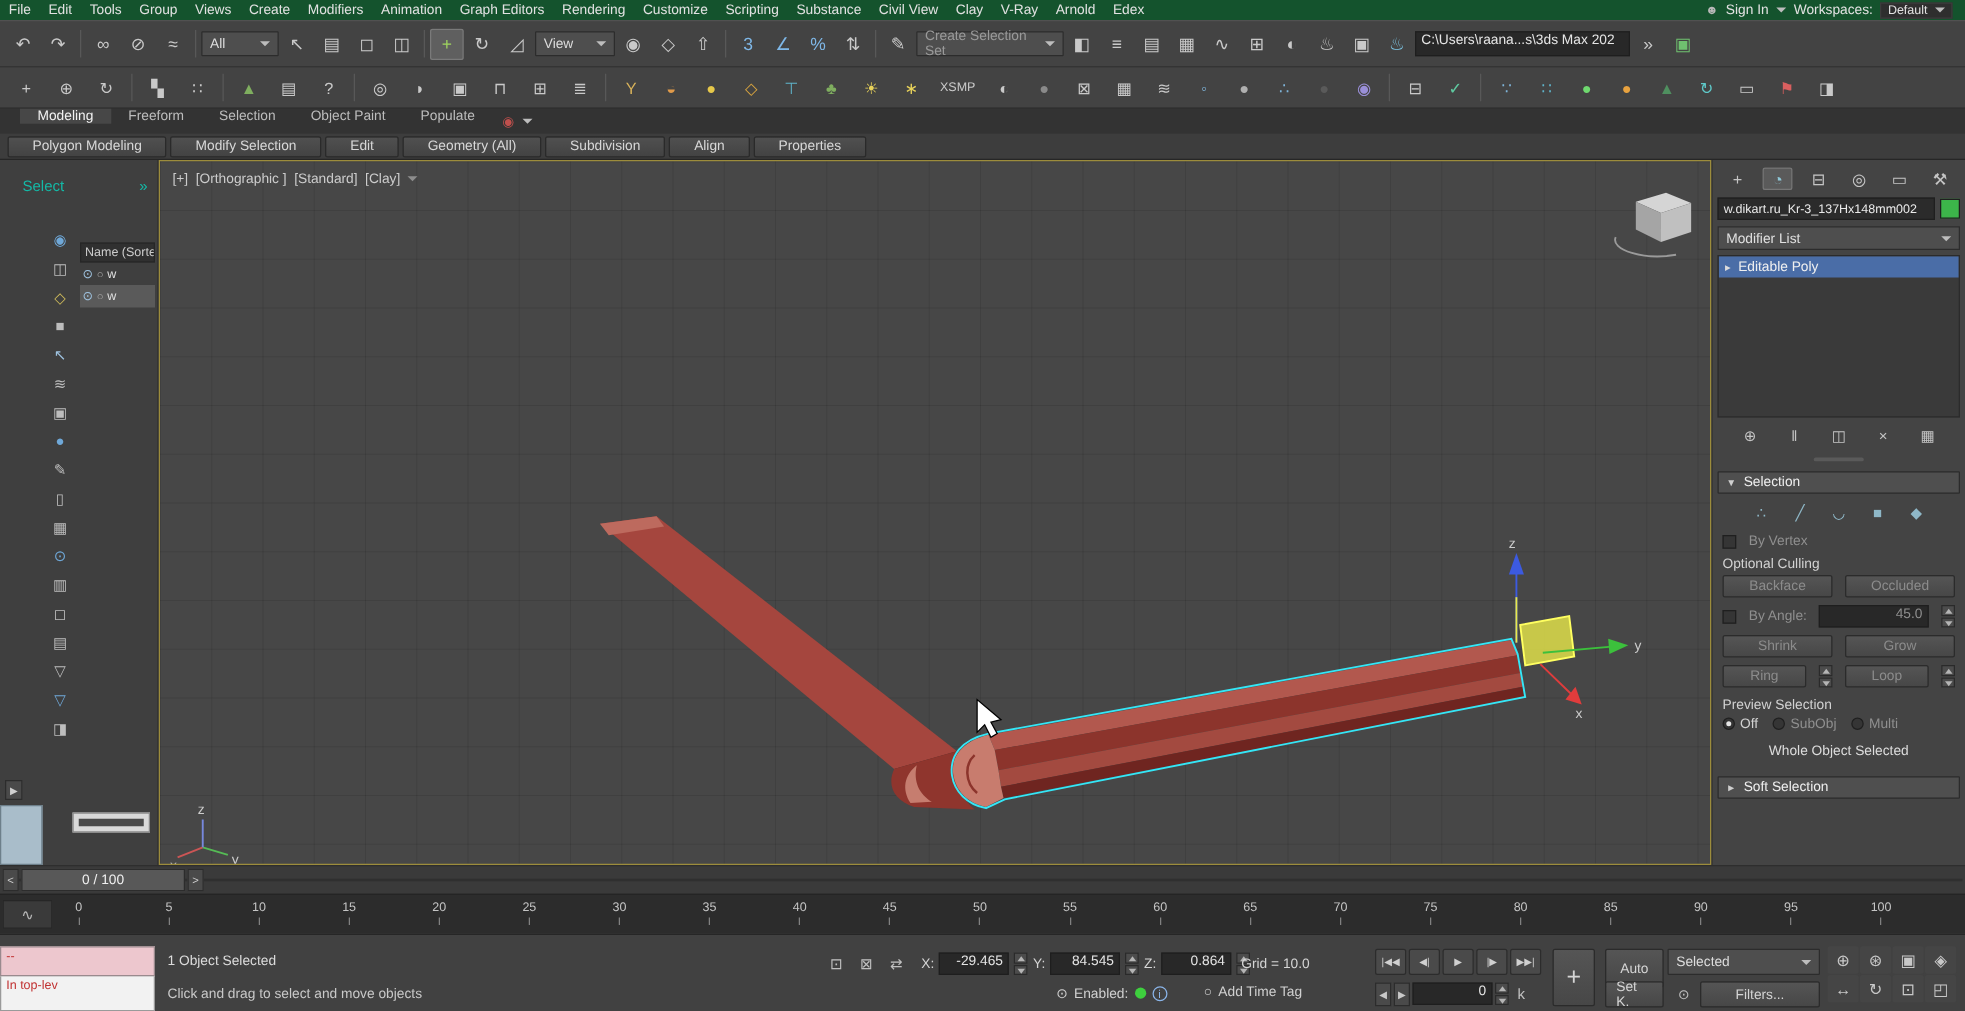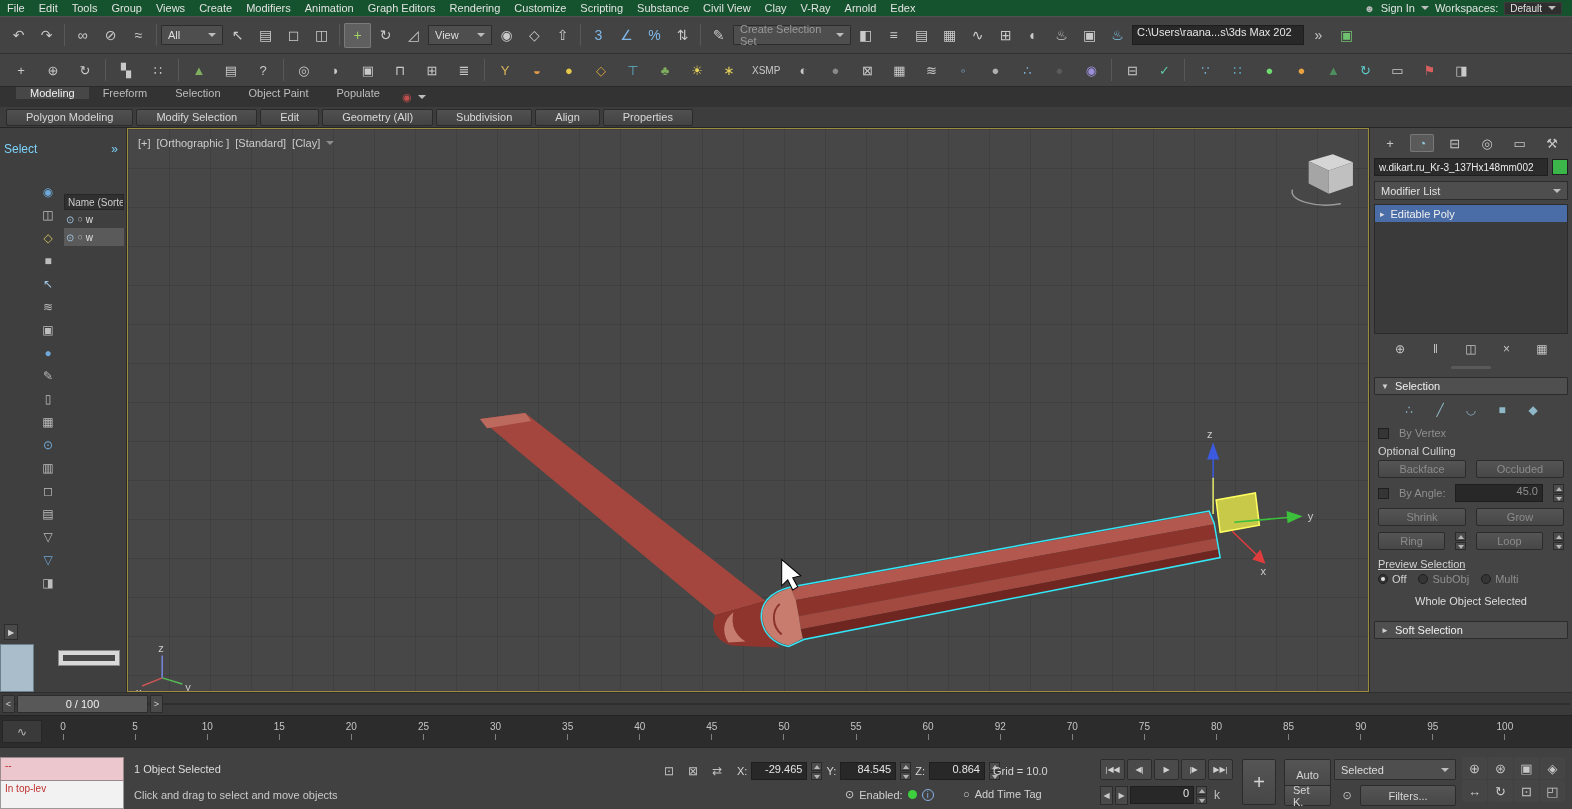--- a/index.html
+++ b/index.html
@@ -33,21 +33,21 @@
   .rtab.active{background:#474747;color:#f2f2f2;}
   #ribbon-extra{display:flex;align-items:center;gap:6px;padding-left:8px;}
   #ribbon-panels{height:21px;background:#3d3d3d;display:flex;align-items:center;padding-left:6px;gap:3px;border-bottom:1px solid #262626;}
   .rpanel{background:linear-gradient(#505050,#434343);border:1px solid #2a2a2a;height:17px;padding:0 19px;font-size:11px;color:#d8d8d8;display:inline-flex;align-items:center;border-radius:2px;}
 
   
   #body{display:flex;height:564px;background:#333333;}
 
   
   #explorer{width:127px;background:#3f3f3f;border-right:1px solid #2a2a2a;position:relative;flex:none;}
-  #exp-title{display:flex;justify-content:space-between;padding:14px 8px 0 4px;color:#7dd3fc;font-size:12px;text-align:center;}
+  #exp-title{display:flex;justify-content:space-between;padding:14px 8px 0 18px;color:#14b8a6;font-size:12px;text-align:center;}
   #exp-content{display:flex;margin-top:26px;}
   #exp-tools{width:24px;margin-left:38px;display:flex;flex-direction:column;gap:3px;}
   .etool{width:20px;height:20px;display:flex;align-items:center;justify-content:center;color:#bdbdbd;font-size:12px;}
   #exp-list{position:absolute;left:64px;top:66px;right:2px;}
   #exp-header{background:#303030;border:1px solid #262626;height:16px;display:flex;align-items:center;padding:0 3px;font-size:10px;color:#cccccc;white-space:nowrap;overflow:hidden;}
   .exp-row{height:18px;display:flex;align-items:center;gap:3px;padding:0 2px;font-size:10px;color:#e0e0e0;white-space:nowrap;}
   .exp-row.sel{background:#5a5a5a;}
   .exp-eye{color:#9fc3e0;font-size:10px;}
   .exp-dot{color:#b0b0b0;font-size:9px;}
   #exp-expand{position:absolute;left:4px;bottom:52px;width:14px;height:16px;background:#4a4a4a;border:1px solid #2c2c2c;color:#cfcfcf;font-size:8px;display:flex;align-items:center;justify-content:center;}
@@ -510,21 +510,21 @@
           <span class="spinbox">
               <i class="up"></i>
               <i class="dn"></i>
             </span>
           <span class="btn dis grow1">Loop</span>
           <span class="spinbox">
               <i class="up"></i>
               <i class="dn"></i>
             </span>
         </div>
-        <div class="row" style="margin-top:8px;margin-bottom:3px;text-decoration:underline;">
+        <div class="row" style="margin-top:8px;margin-bottom:3px;">
           <span>Preview Selection</span>
         </div>
         <div class="row" style="gap:4px;">
           <span class="radio on"></span>
           <span>Off</span>
           <span class="radio" style="margin-left:8px;"></span>
           <span class="dis">SubObj</span>
           <span class="radio" style="margin-left:8px;"></span>
           <span class="dis">Multi</span>
         </div>
@@ -553,21 +553,21 @@
         <span class="tick">15</span>
         <span class="tick">20</span>
         <span class="tick">25</span>
         <span class="tick">30</span>
         <span class="tick">35</span>
         <span class="tick">40</span>
         <span class="tick">45</span>
         <span class="tick">50</span>
         <span class="tick">55</span>
         <span class="tick">60</span>
-        <span class="tick">92</span>
+        <span class="tick">65</span>
         <span class="tick">70</span>
         <span class="tick">75</span>
         <span class="tick">80</span>
         <span class="tick">85</span>
         <span class="tick">90</span>
         <span class="tick">95</span>
         <span class="tick">100</span>
       </div>
   </div>
 

